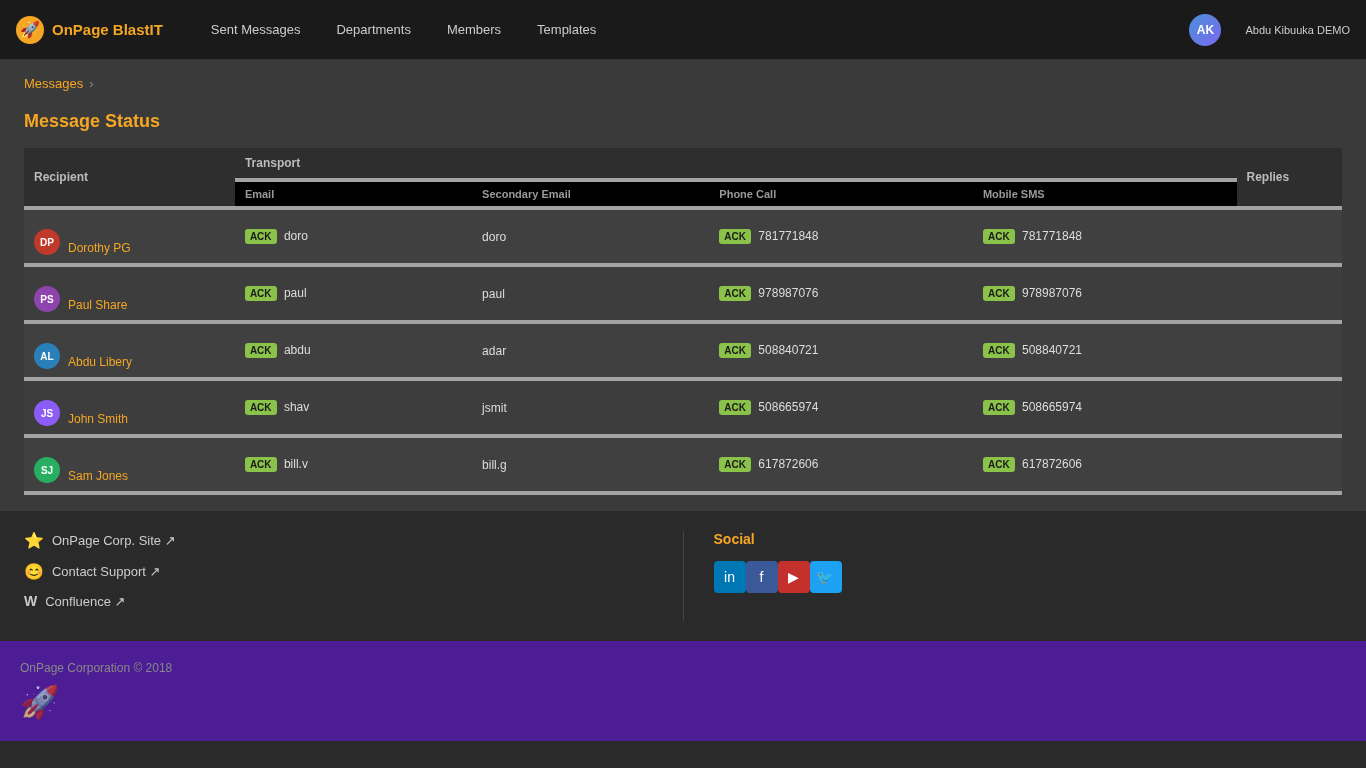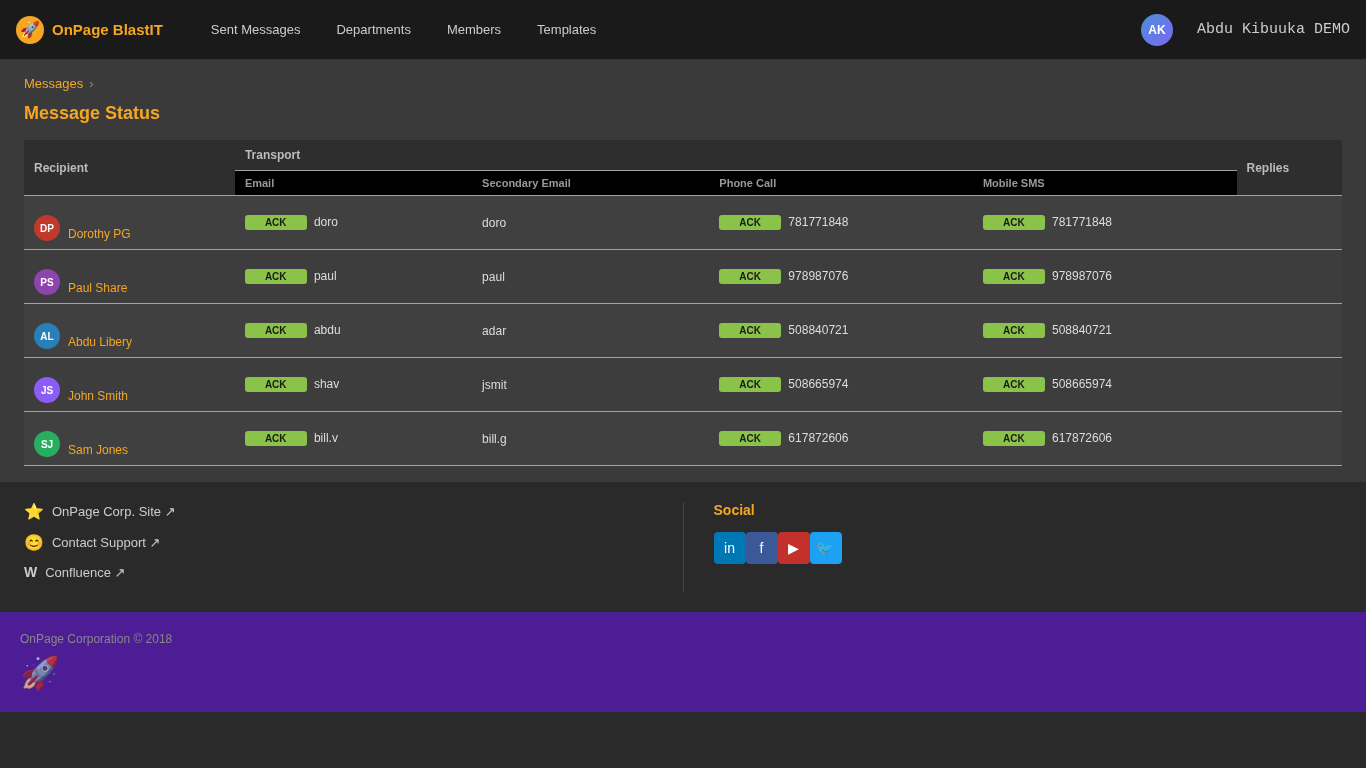--- a/index.html
+++ b/index.html
@@ -50,32 +50,32 @@
       gap: 24px;
       margin-left: auto;
     }
     .user-avatar {
       width: 32px; height: 32px;
       border-radius: 50%;
       background: linear-gradient(135deg, #4a90d9, #7b68ee);
       display: flex; align-items: center; justify-content: center;
       font-size: 12px; color: #fff; font-weight: bold;
     }
-    .user-name { color: #ccc; font-size: 15px; font-family: Liberation Mono, monospace; }
+    .user-name { color: #ccc; font-size: 11px; }
 
     
     .content-area {
       background: #3a3a3a;
       min-height: 380px;
       padding: 16px 24px;
     }
     .breadcrumb {
       color: #f5a623;
       font-size: 13px;
-      margin-bottom: 12px;
+      margin-bottom: 20px;
       display: flex;
       align-items: center;
       gap: 6px;
     }
     .breadcrumb-sep { color: #888; }
     .page-title {
       color: #f5a623;
       font-size: 18px;
       font-weight: bold;
       margin-bottom: 16px;
@@ -83,21 +83,21 @@
 
     
     .status-table {
       width: 100%;
       border-collapse: collapse;
       background: #3a3a3a;
     }
     .status-table th, .status-table td {
       padding: 8px 10px;
       text-align: left;
-      border-bottom: 1px solid #a3a3a3;
+      border-bottom: 4px solid #a3a3a3;
       font-size: 12px;
     }
     .transport-header {
       background: #2e2e2e;
       color: #bbb;
       font-size: 12px;
     }
     .col-recipient { width: 160px; }
     .col-email { width: 180px; }
     .col-sec-email { width: 180px; }
@@ -130,21 +130,21 @@
     }
     .recipient-name { color: #f5a623; font-size: 12px; cursor: pointer; }
 
     .ack-badge {
       display: inline-flex;
       align-items: center;
       background: #8bc34a;
       color: #1a1a1a;
       font-size: 10px;
       font-weight: bold;
-      padding: 2px 20px;
+      padding: 2px 5px;
       border-radius: 3px;
       margin-right: 4px;
     }
     .email-val { color: #ddd; font-size: 12px; }
 
     
     .footer-links-area {
       background: #2a2a2a;
       display: flex;
       padding: 20px 24px;

